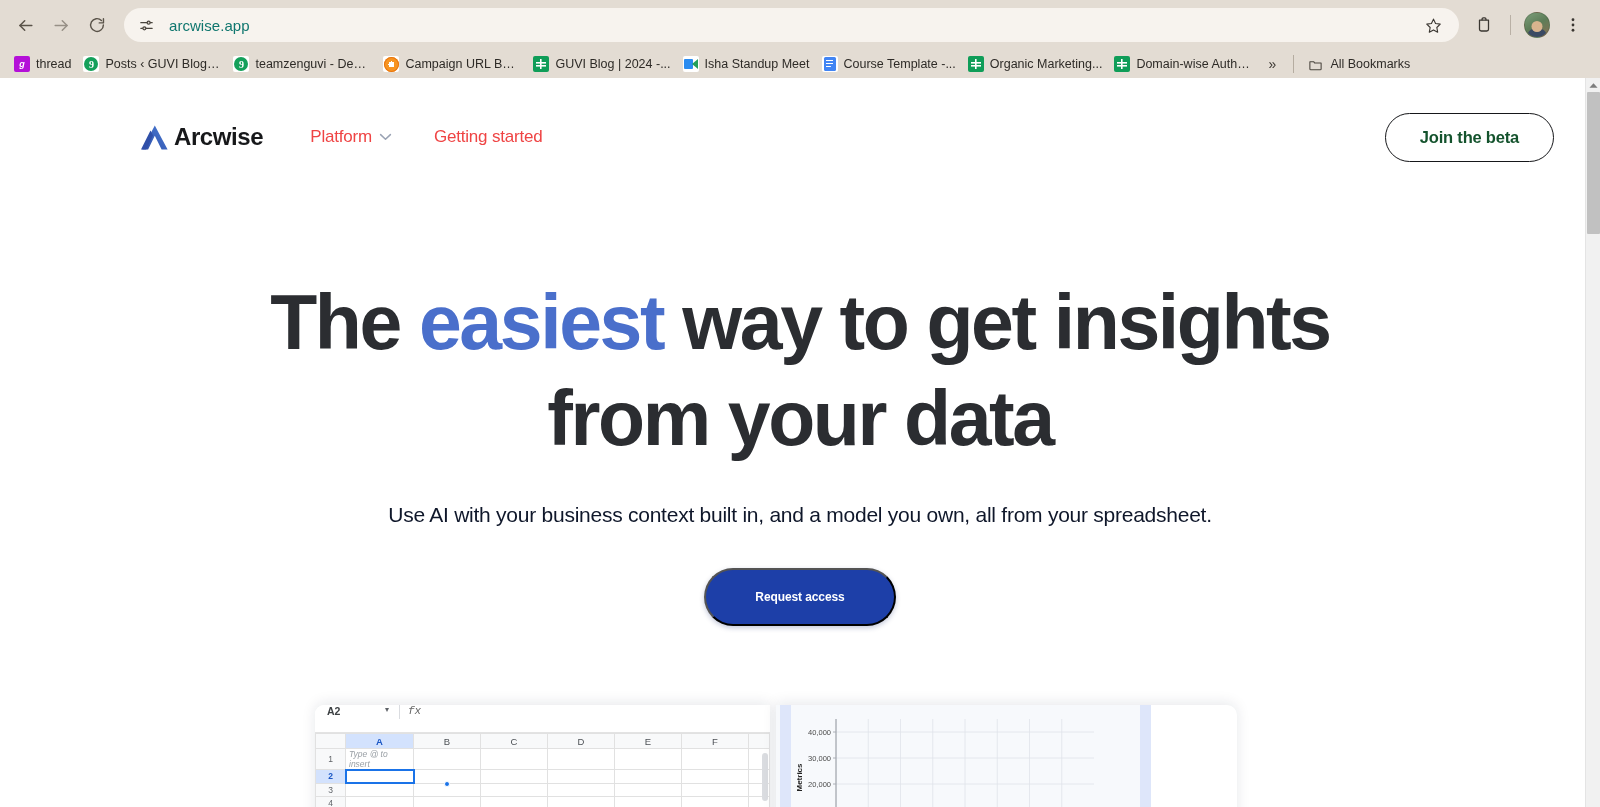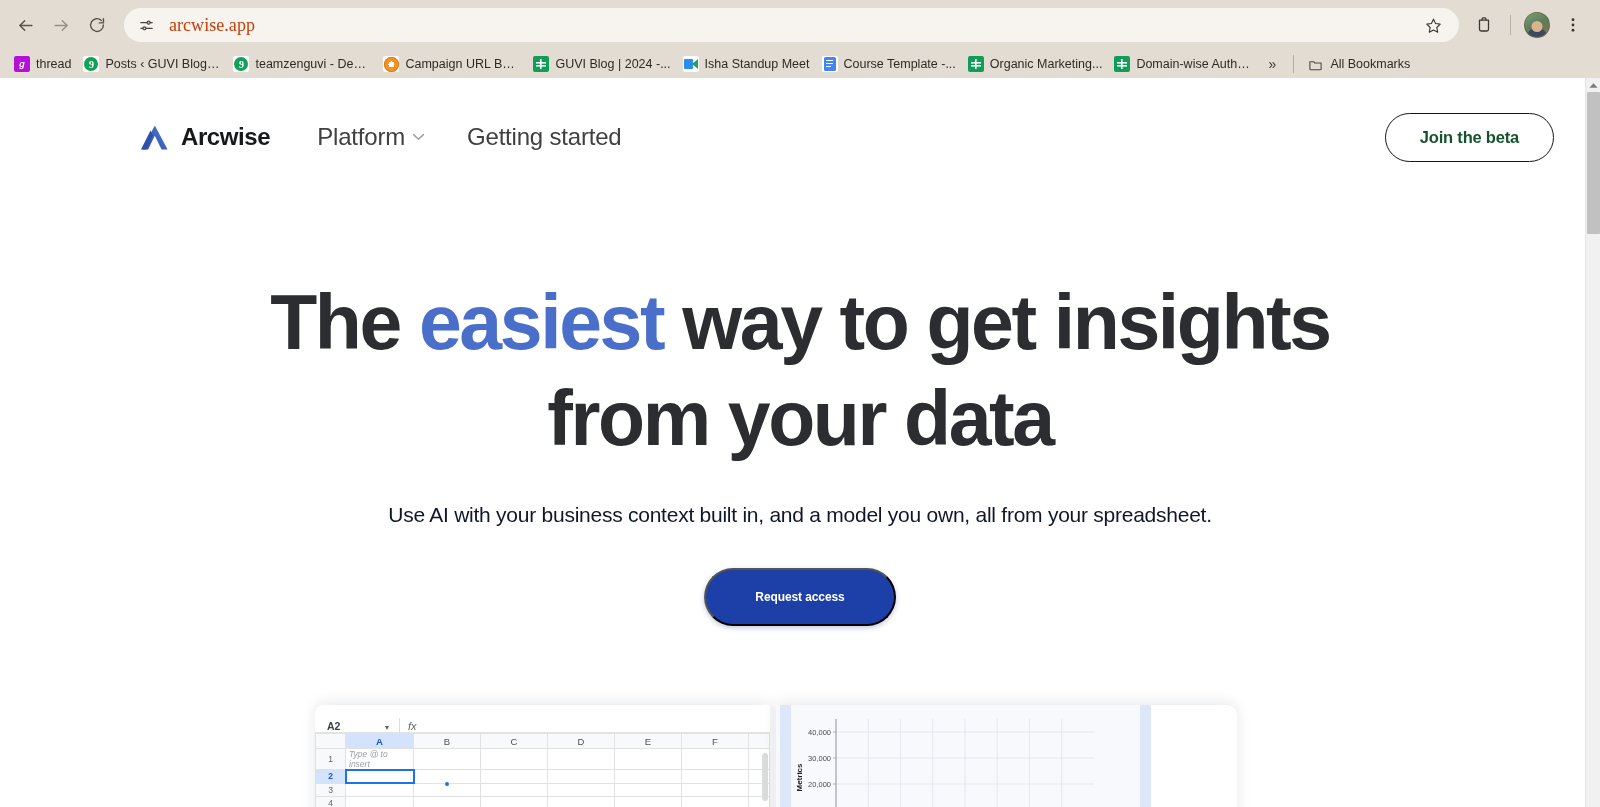--- a/index.html
+++ b/index.html
@@ -41,26 +41,25 @@
     min-width: 0;
   }
   #site-info {
     width: 28px; height: 28px;
     border-radius: 50%;
     display: flex; align-items: center; justify-content: center;
     flex: 0 0 auto;
   }
   #url-text {
     flex: 1 1 auto;
-    font-size: 18px;
-    color: #c2410c;
+    font-size: 15px;
+    color: #0f766e;
     padding-left: 9px;
     white-space: nowrap; overflow: hidden;
     letter-spacing: 0.05px;
-    font-family: Liberation Serif, serif;
   }
   .omni-action {
     width: 28px; height: 28px;
     display: flex; align-items: center; justify-content: center;
     color: #3a3631;
     flex: 0 0 auto;
   }
   .tb-icon {
     width: 34px; height: 34px;
     display: flex; align-items: center; justify-content: center;
@@ -192,25 +191,25 @@
     width:13px; height:142px;
     background: #c1c1c1; border-radius: 1px;
   }
 
   
   #site-header {
     display: flex; align-items: center;
     padding: 22px 46px 0 140px;
     height: 96px;
   }
-  #brand { display:flex; align-items:center; gap: 11px; flex: 0 0 auto; }
+  #brand { display:flex; align-items:center; gap: 4px; flex: 0 0 auto; }
   #brand-name { font-size: 24px; font-weight: 700; color: #17181a; letter-spacing: -0.4px; }
   #main-nav { display:flex; align-items:center; gap: 42px; margin-left: 47px; }
   .nav-link {
-    font-size: 24px; color: #404040; font-weight: 500;
+    font-size: 17px; color: #ef4444; font-weight: 500;
     display:flex; align-items:center; gap: 7px; letter-spacing: -0.2px;
   }
   .chev { display:block; }
   #join-beta {
     margin-left: auto;
     border: 1.8px solid #16171a;
     border-radius: 34px;
     padding: 14px 34px;
     font-size: 16.5px;
     font-weight: 700;
@@ -265,32 +264,32 @@
   #sheet-pane {
     width: 458px;
     background: #fff;
     border-radius: 9px 0 0 0;
     box-shadow: 0 -2px 14px rgba(20,30,60,0.10);
     overflow: hidden;
     position: relative;
   }
   #formula-bar {
     height: 28px;
-    display: flex; align-items: flex-end;
+    display: flex; align-items: flex-start;
     padding: 0 8px;
     border-bottom: 1px solid #e3e3e3;
     background: #fff;
   }
   #namebox {
     width: 62px; font-size: 10.5px; color: #3c4043; font-weight: 600;
     padding-left: 4px;
   }
   #namebox-caret { color:#5f6368; font-size: 8px; margin-right: 8px;}
   #fx-sep { width:1px;height:14px;background:#dadce0;margin:0 8px 0 2px;}
-  #fx-label { font-size: 11px; color:#666; font-style: italic; font-family:Liberation Sans, sans-serif;}
+  #fx-label { font-size: 11px; color:#666; font-style: italic; font-family:Liberation Mono, monospace;}
 
   #grid { width: 100%; }
   #grid table { border-collapse: collapse; width: 100%; table-layout: fixed; }
   #grid th, #grid td {
     border: 1px solid #e1e1e1;
     height: 13.6px;
     font-size: 9px;
     color: #3c4043;
     padding: 0 3px;
   }

